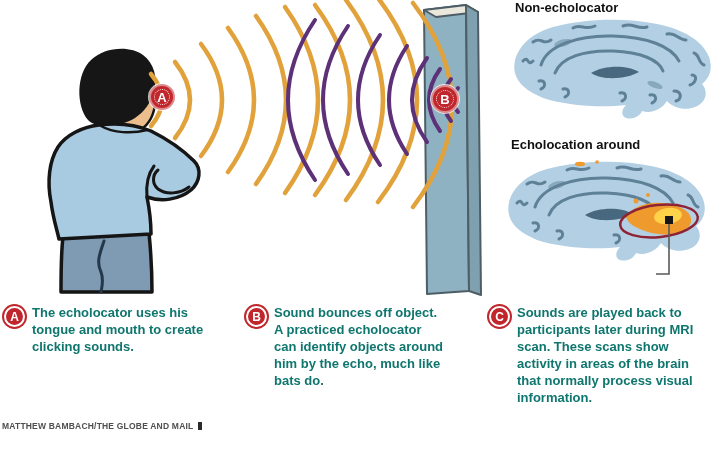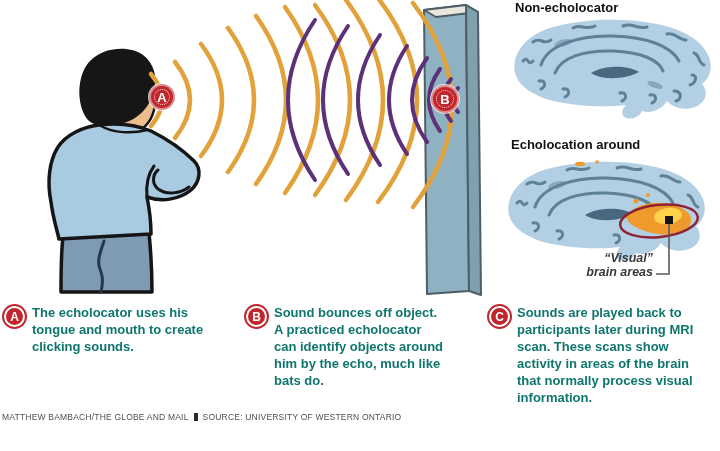--- a/index.html
+++ b/index.html
@@ -54,22 +54,22 @@
   .caption{position:absolute;top:304px;display:flex;gap:7px;align-items:flex-start;}
   .caption-text{
     margin:0;font-size:13px;line-height:17px;font-weight:bold;color:#0f766e;
     white-space:pre-line;
   }
   #caption-a{left:4px;}  #caption-a .caption-text{width:190px;}
   #caption-b{left:246px;}#caption-b .caption-text{width:205px;}
   #caption-c{left:489px;}#caption-c .caption-text{width:220px;}
 
   
-  .credit{position:absolute;left:2px;top:412px;display:flex;align-items:center;
-    font-size:8.5px;font-weight:normal;letter-spacing:.2px;color:#4f4f4f;white-space:nowrap;text-align:right;}
+  .credit{position:absolute;left:2px;top:421px;display:flex;align-items:center;
+    font-size:8.5px;font-weight:bold;letter-spacing:.2px;color:#4f4f4f;white-space:nowrap;text-align:right;}
   .credit-sep{width:4px;height:8px;background:#2b2b2b;margin:0 5px;}
 </style>
 </head>
 <body>
 
 <div class="canvas">
 
   <svg class="abs" style="left:0;top:0;" width="500" height="300" viewBox="0 0 500 300">
 
     <g>
@@ -171,24 +171,20 @@
       <circle class="act-o" cx="138" cy="46" r="2.5"></circle>
       <circle class="act-o" cx="150" cy="40" r="2"></circle>
       <ellipse class="act-o" cx="82" cy="9" rx="5" ry="2.2"></ellipse>
       <circle class="act-o" cx="99" cy="7" r="1.8"></circle>
     </g>
     <ellipse class="ring" cx="161" cy="66" rx="39" ry="16" transform="rotate(-6 161 66)"></ellipse>
     <rect x="167" y="61" width="8" height="8" fill="#151515"></rect>
     <path class="connector" d="M 171,69 L 171,119 L 158,119"></path>
   </svg>
 
-  <div class="annotation">
-    <span>“Visual”</span>
-    <span>brain areas</span>
-  </div>
 
   <div class="caption" id="caption-a">
     <div class="badge caption-badge">
       <span>A</span>
     </div>
     <p class="caption-text">The echolocator uses his
 tongue and mouth to create
 clicking sounds.</p>
   </div>
 
@@ -211,16 +207,15 @@
 participants later during MRI
 scan. These scans show
 activity in areas of the brain
 that normally process visual
 information.</p>
   </div>
 
   <div class="credit">
     <span>MATTHEW BAMBACH/THE GLOBE AND MAIL</span>
     <span class="credit-sep"></span>
-    <span>SOURCE: UNIVERSITY OF WESTERN ONTARIO</span>
   </div>
 
 </div>
 
 </body></html>

